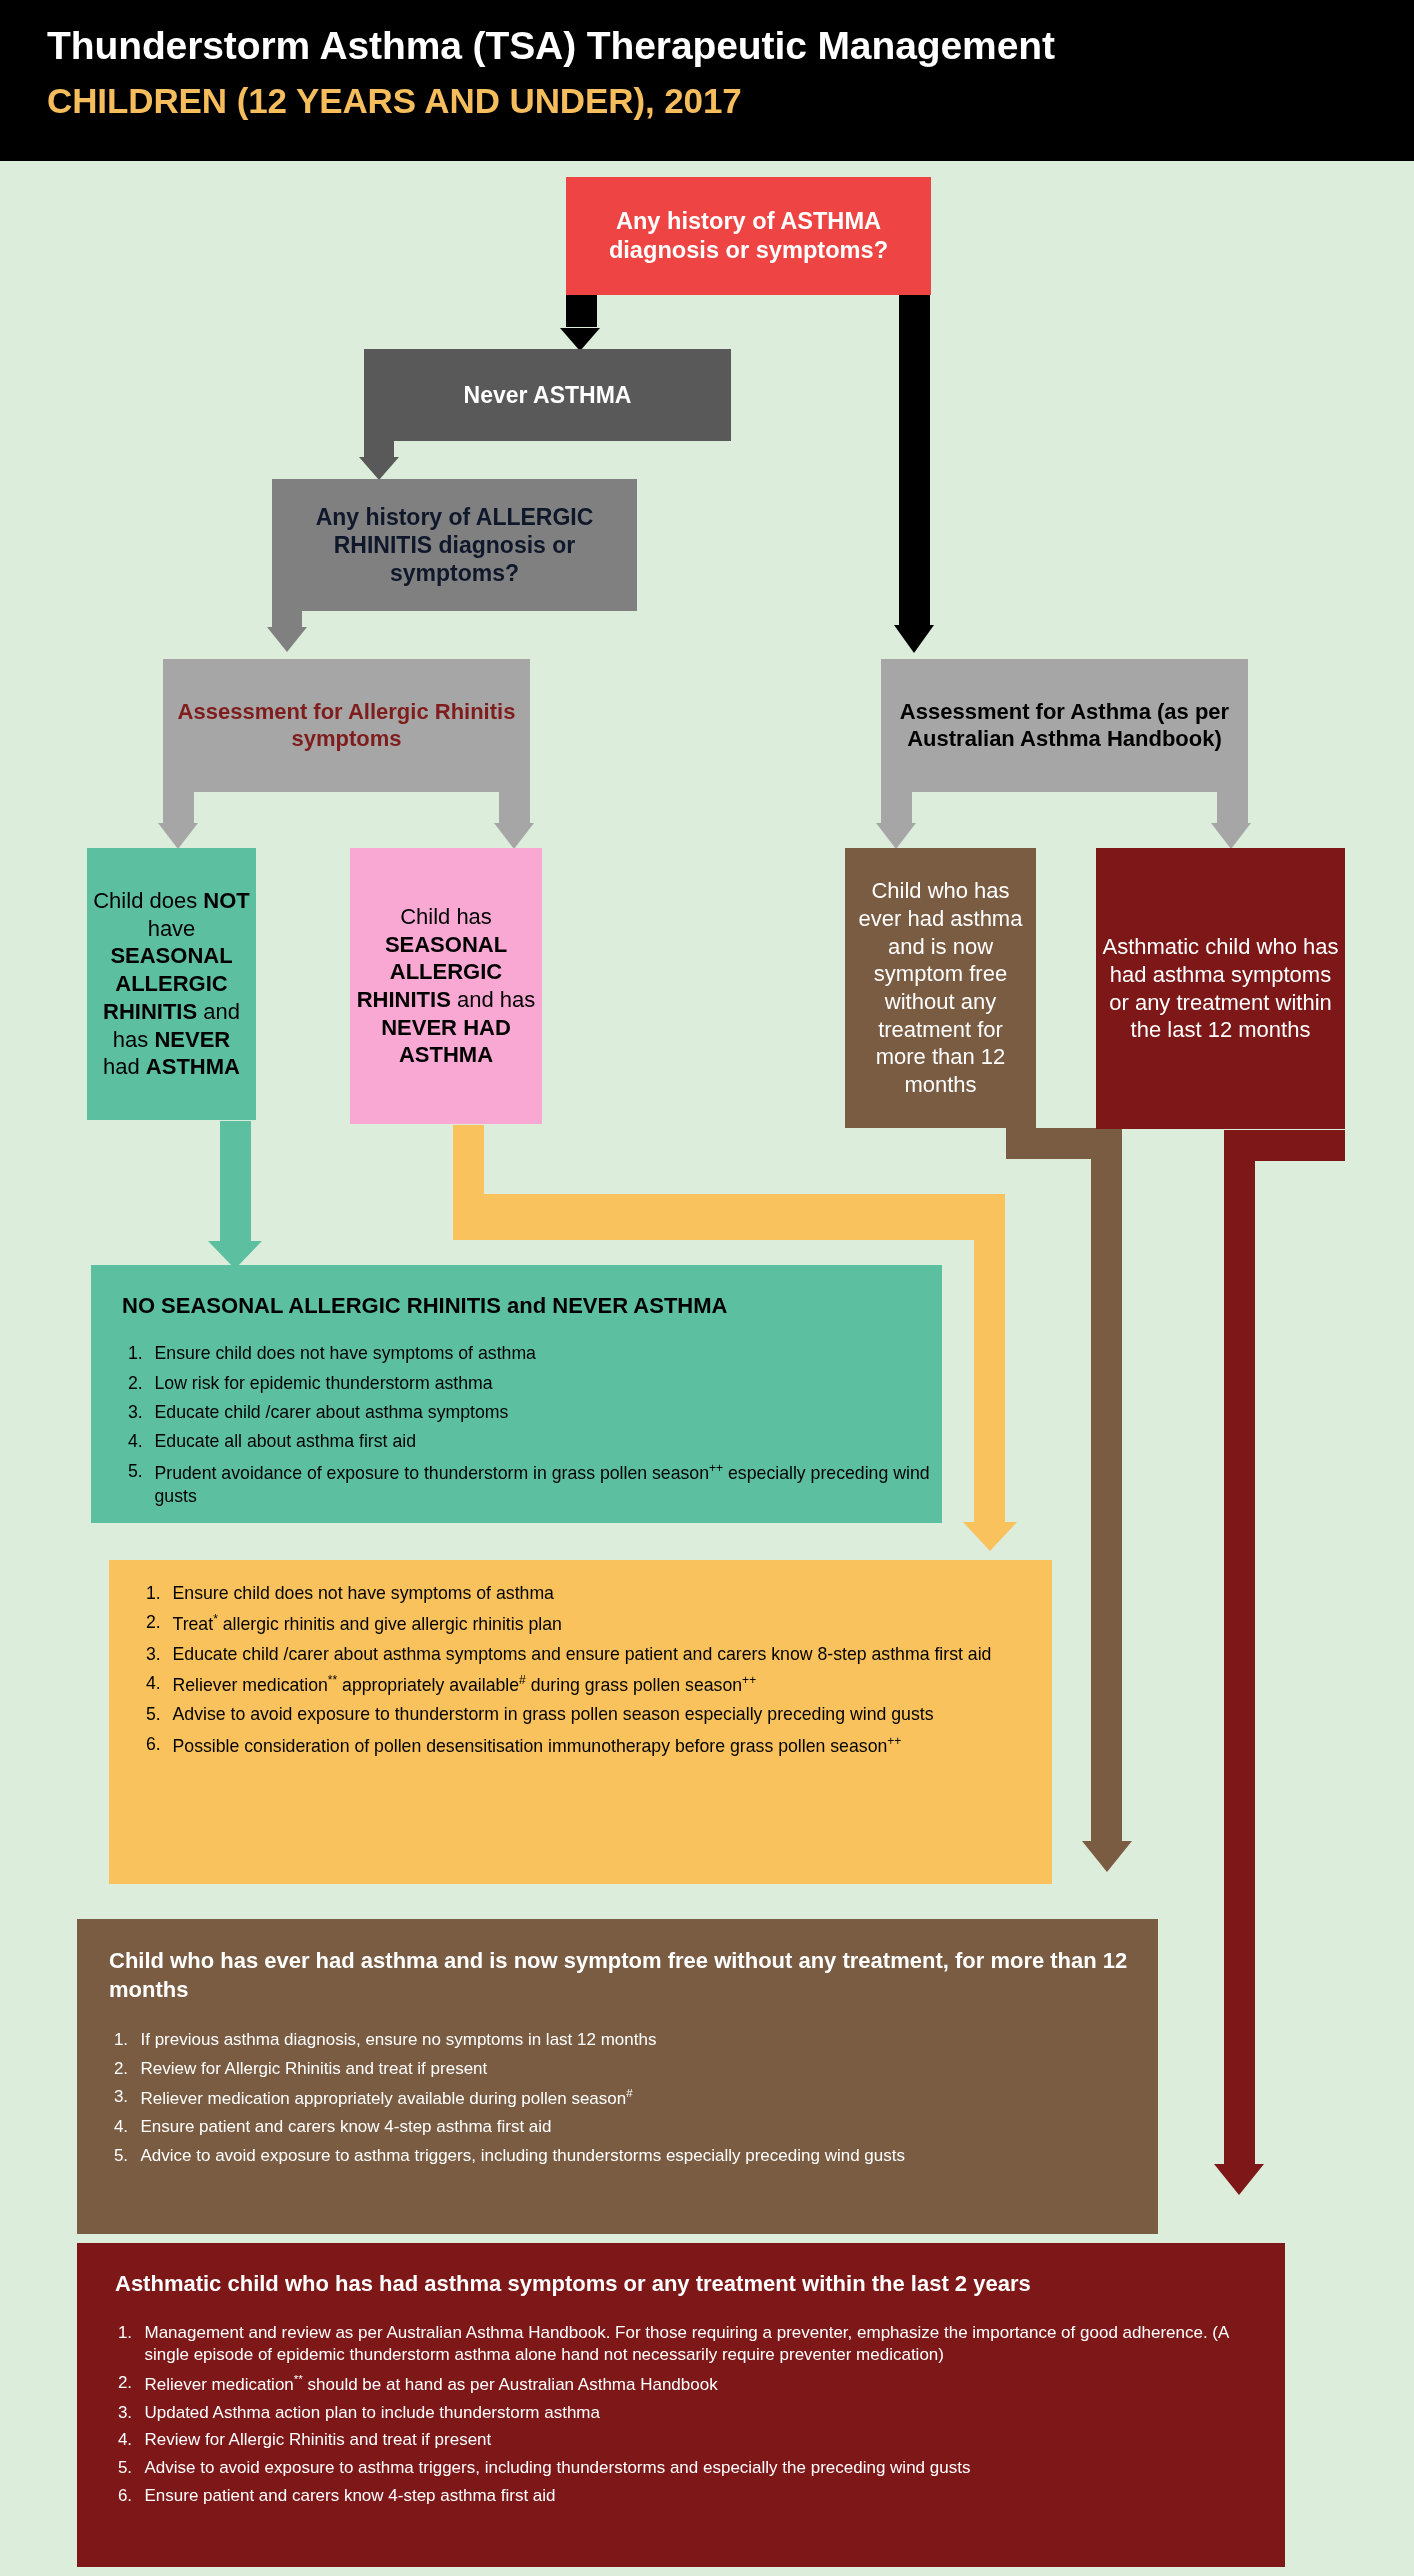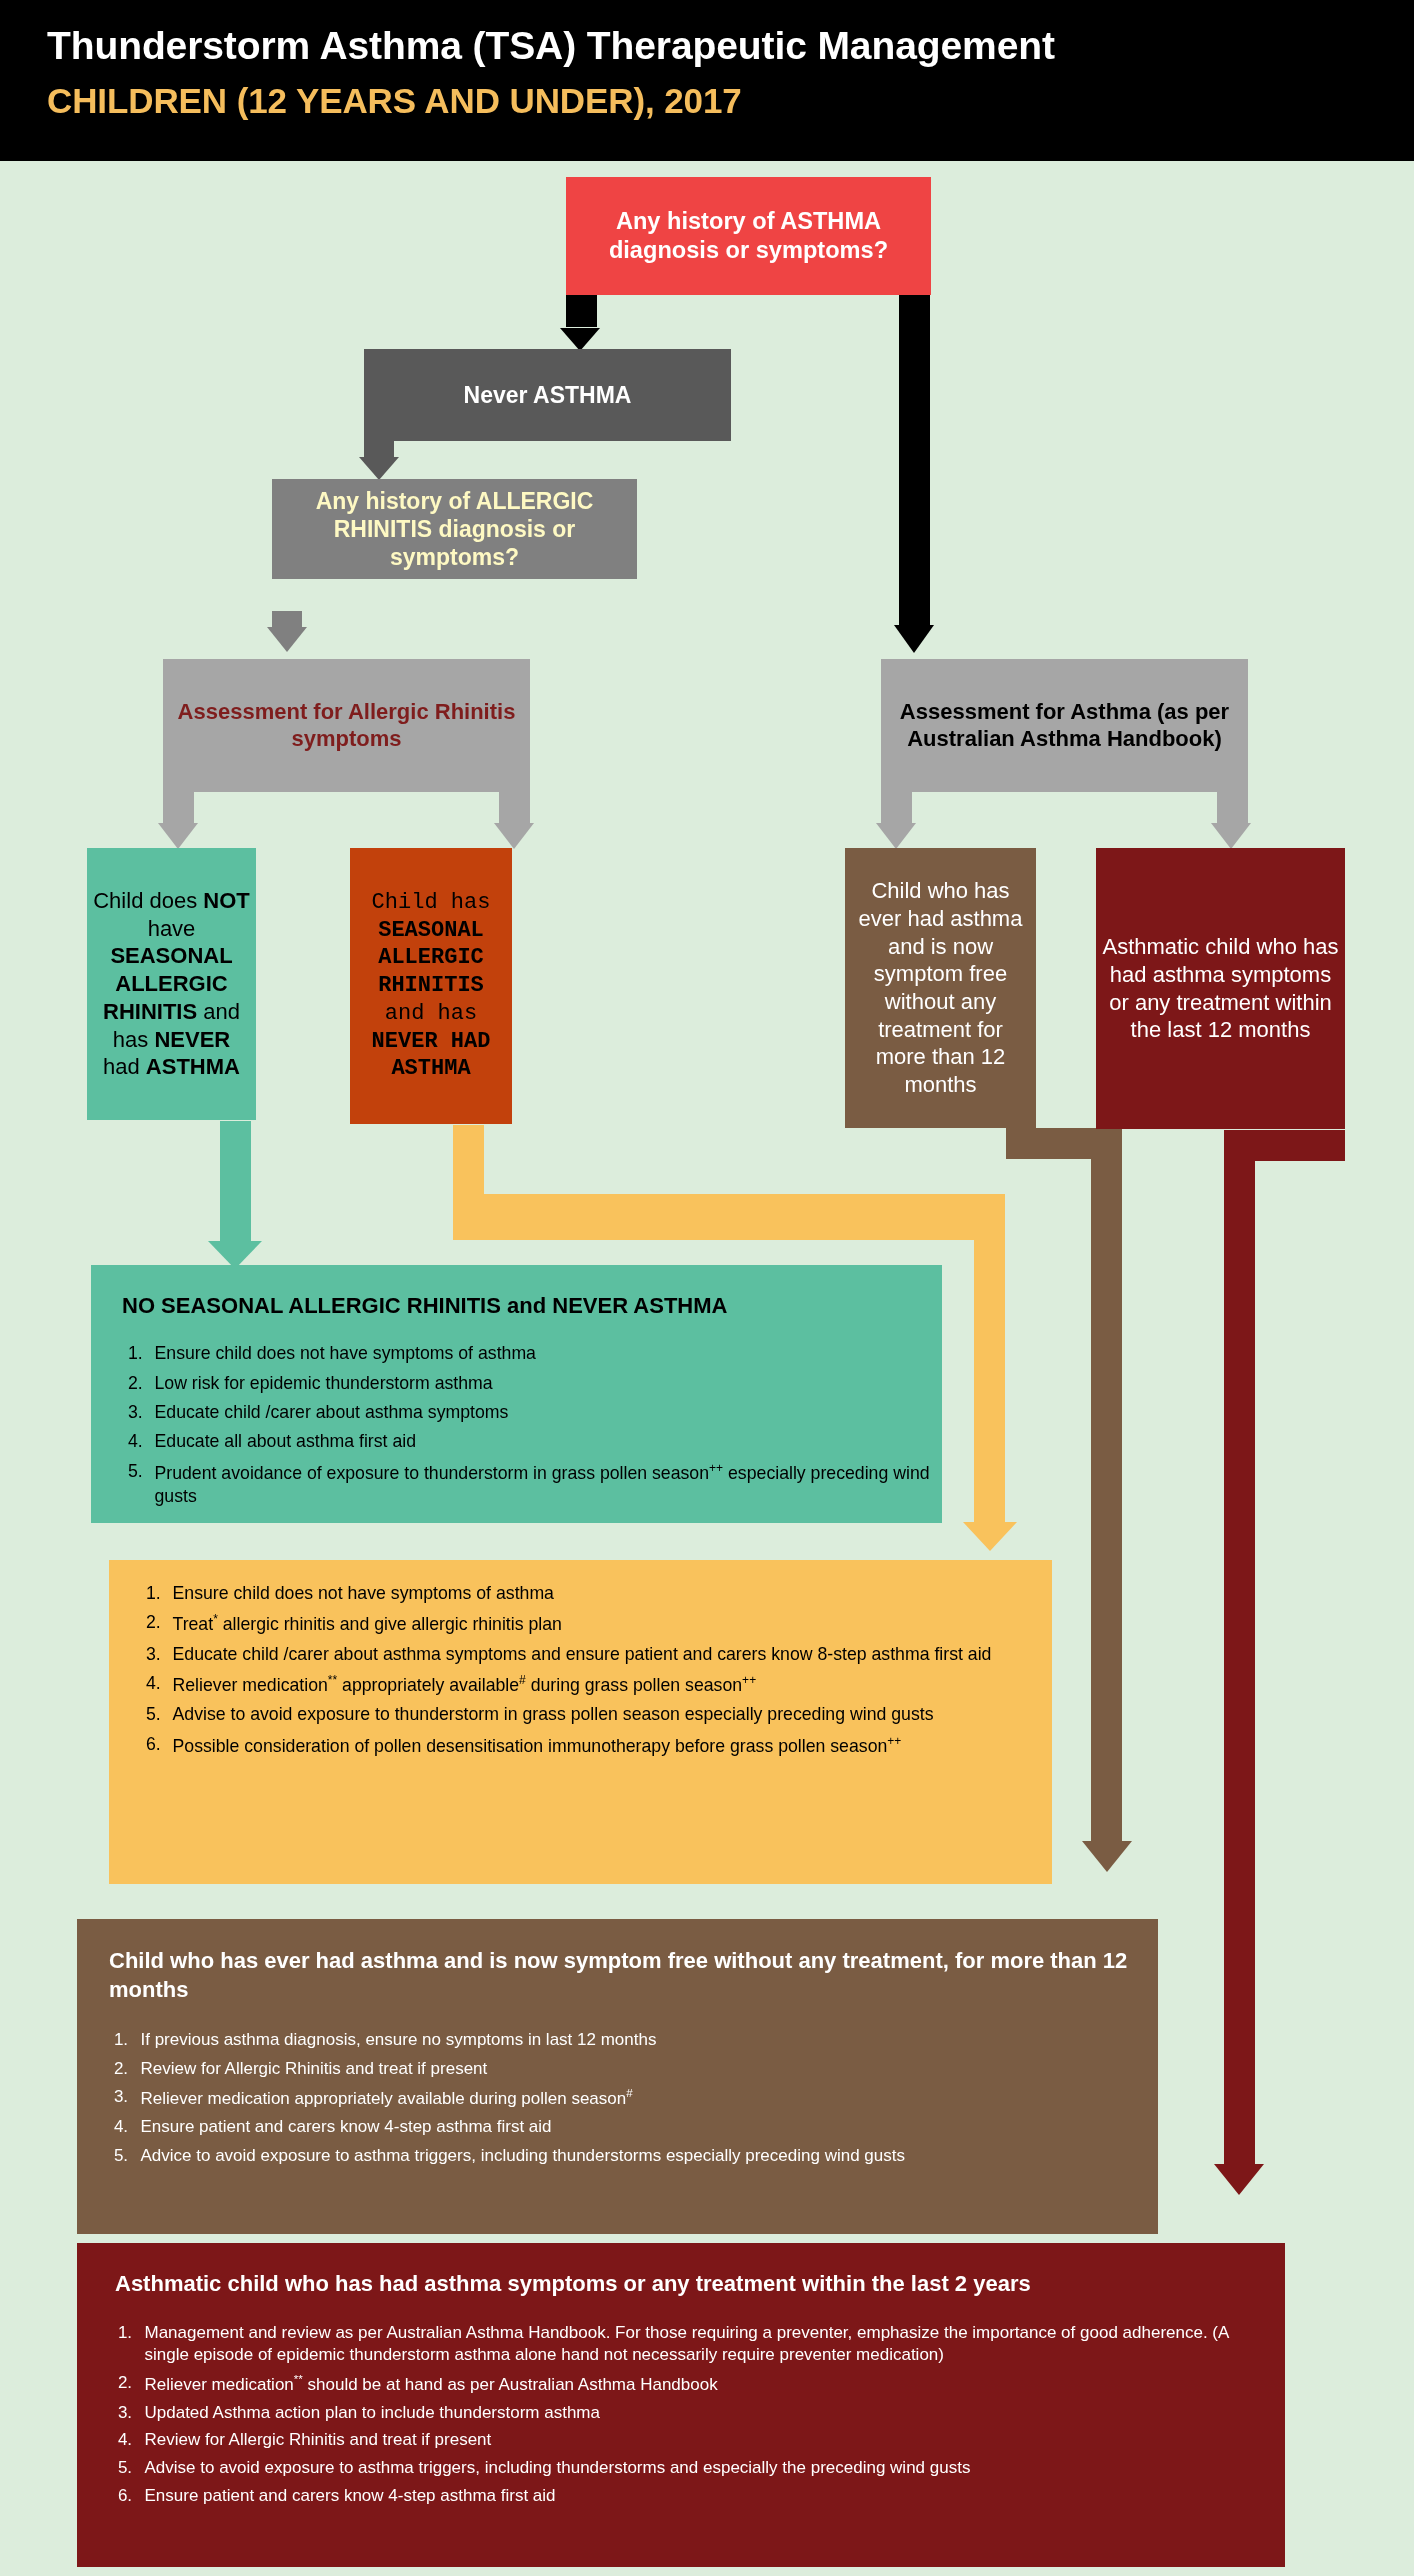--- a/index.html
+++ b/index.html
@@ -23,29 +23,29 @@
     font-size:35px; font-weight:bold; color:#F5BD5C;
     letter-spacing:-0.1px; white-space:nowrap;
   }
 
   .node { position:absolute; display:flex; align-items:center; justify-content:center; text-align:center; }
   .node .txt { width:100%; padding:0 7.4px; line-height:1.22; }
 
   
   .n-asthma-q   { left:566px; top:177px; width:365px; height:118px; background:#ef4444; color:#fff; font-size:23.6px; font-weight:bold; }
   .n-never      { left:364px; top:349px; width:367px; height:92px; background:#595959; color:#fff; font-size:23px; font-weight:bold; }
-  .n-ar-q       { left:272px; top:479px; width:365px; height:100px; background:#808080; color:#fef9c3; font-size:23px; font-weight:bold; }
+  .n-ar-q       { left:272px; top:479px; width:365px; height:132px; background:#808080; color:#0f172a; font-size:23px; font-weight:bold; }
   .n-ar-assess  { left:163px; top:659px; width:367px; height:133px; background:#A6A6A6; color:#7f1d1d; font-size:22px; font-weight:bold; }
   .n-as-assess  { left:881px; top:659px; width:367px; height:133px; background:#A6A6A6; color:#000; font-size:22px; font-weight:bold; }
 
   
   .cat { position:absolute; display:flex; align-items:center; justify-content:center; text-align:center; }
   .cat .txt { width:100%; padding:0 5.9px; line-height:1.26; font-size:22px; }
   .c-teal   { left:87px;  top:848px; width:169px; height:272px; background:#5CBFA0; color:#000; }
-  .c-orange { left:350px;  top:848px; width:162px; height:276px; background:#c2410c; color:#000;font-family:Liberation Mono, monospace; }
+  .c-orange { left:350px;  top:848px; width:192px; height:276px; background:#f9a8d4; color:#000; }
   .c-brown  { left:845px; top:848px; width:191px; height:280px; background:#7A5C43; color:#fff; }
   .c-red    { left:1096px; top:848px; width:249px; height:281px; background:#7D1718; color:#fff; }
   .cat b { font-weight:bold; }
 
   
   .panel { position:absolute; }
   .panel .ptitle { font-weight:bold; line-height:1.3; }
   .panel ol { list-style:none; counter-reset:li; }
   .panel ol li { counter-increment:li; position:relative; padding-left:29.5px; line-height:1.33; }
   .panel ol li::before { content:counter(li) "."; position:absolute; left:2.9px; top:0; }

